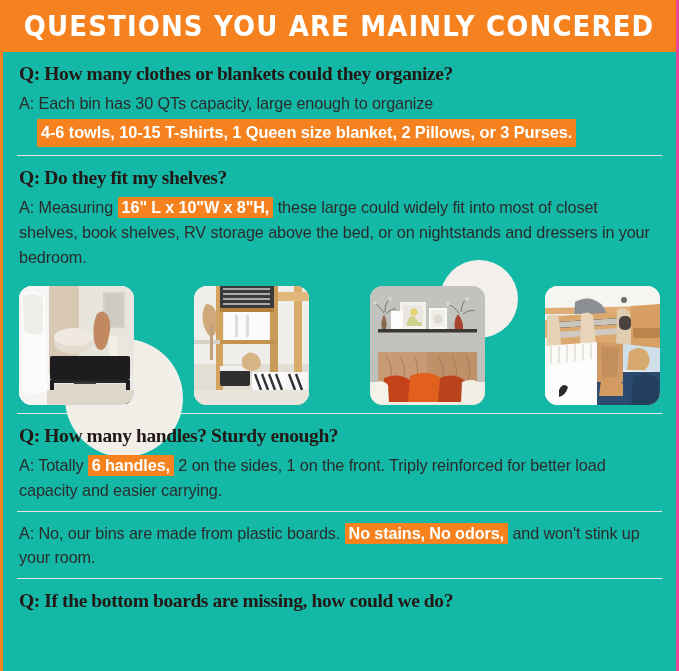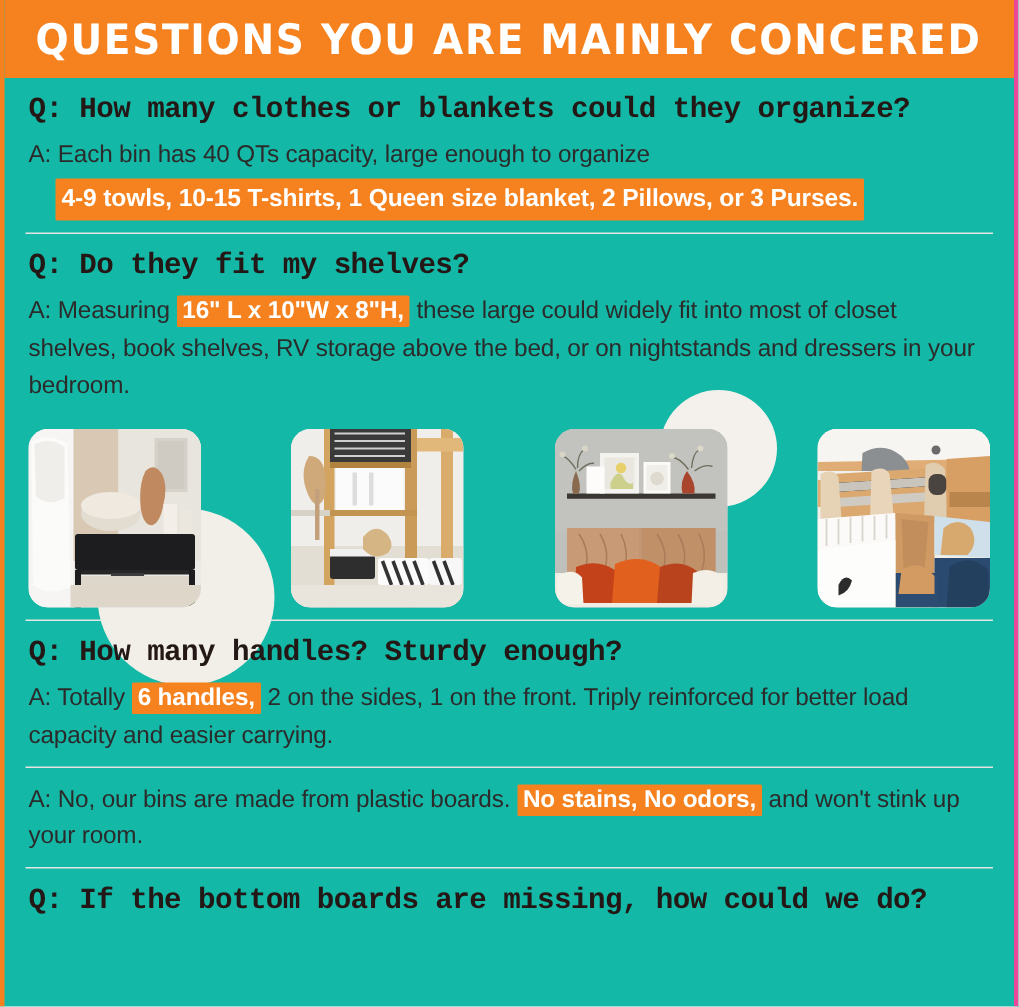--- a/index.html
+++ b/index.html
@@ -42,21 +42,21 @@
     position: relative;
     padding: 9px 16px 8px 16px;
     z-index: 2;
   }
   .divider {
     height: 1px;
     background: #e6e4e2;
     margin: 0 14px;
   }
   .q {
-    font-family: Liberation Mono, monospace;
+    font-family: Liberation Serif, serif;
     font-weight: bold;
     font-size: 19.5px;
     color: #231815;
     letter-spacing: -0.4px;
     line-height: 1.3;
     margin-bottom: 5px;
     white-space: nowrap;
   }
   .a {
     font-size: 16.2px;
@@ -119,22 +119,22 @@
 
 <div id="page">
 
   <div class="banner">
     <div class="banner-title">QUESTIONS YOU ARE MAINLY CONCERED</div>
   </div>
 
   <div class="faq">
     <div class="q">Q: How many clothes or blankets could they organize?</div>
     <div class="a">
-      <span>A: Each bin has 40 QTs capacity, large enough to organize</span><br>
-      <span class="hl hl-line">4-9 towls, 10-15 T-shirts, 1 Queen size blanket, 2 Pillows, or 3 Purses.</span>
+      <span>A: Each bin has 30 QTs capacity, large enough to organize</span><br>
+      <span class="hl hl-line">4-6 towls, 10-15 T-shirts, 1 Queen size blanket, 2 Pillows, or 3 Purses.</span>
     </div>
   </div>
 
   <div class="divider"></div>
 
   <div class="faq">
     <div class="q">Q: Do they fit my shelves?</div>
     <div class="a">
       <span>A: Measuring </span><span class="hl">16" L x 10"W x 8"H,</span><span> these large could widely fit into most of closet shelves, book shelves, RV storage above the bed, or on nightstands and dressers in your bedroom.</span>
     </div>

